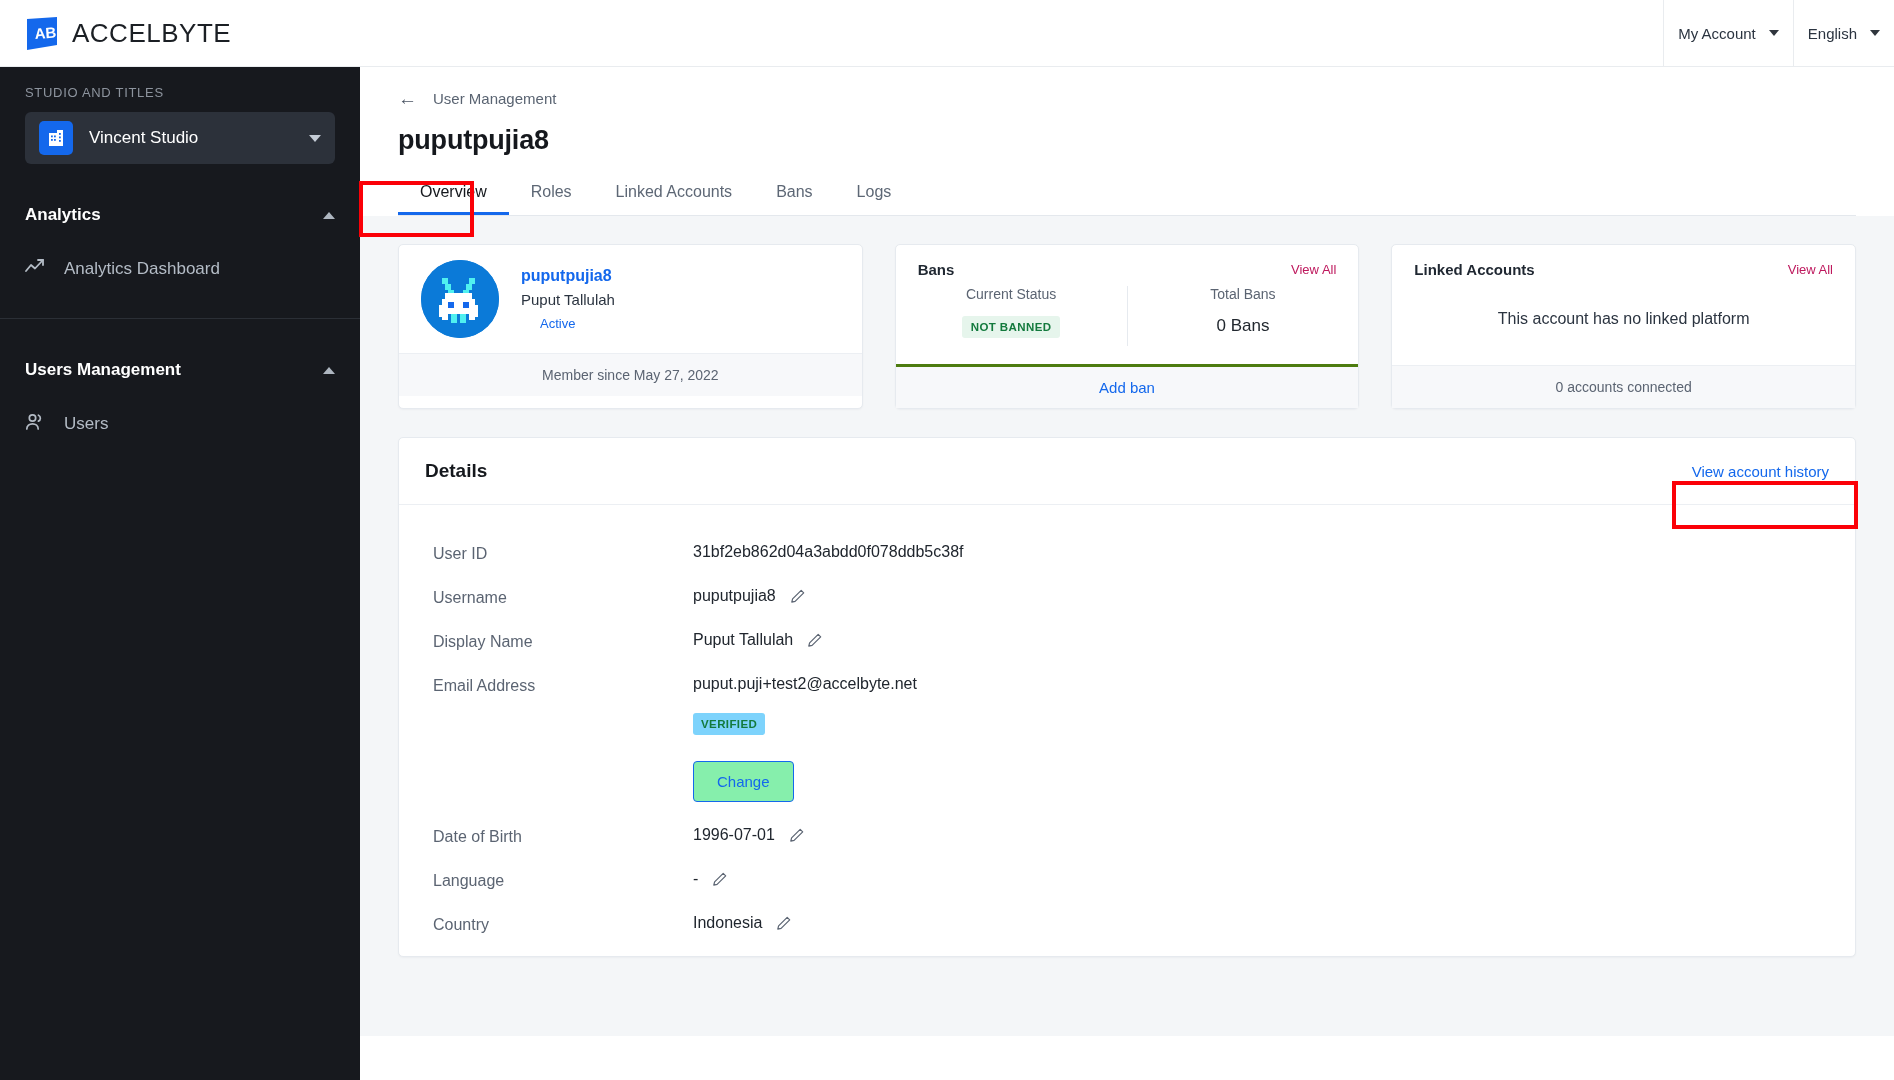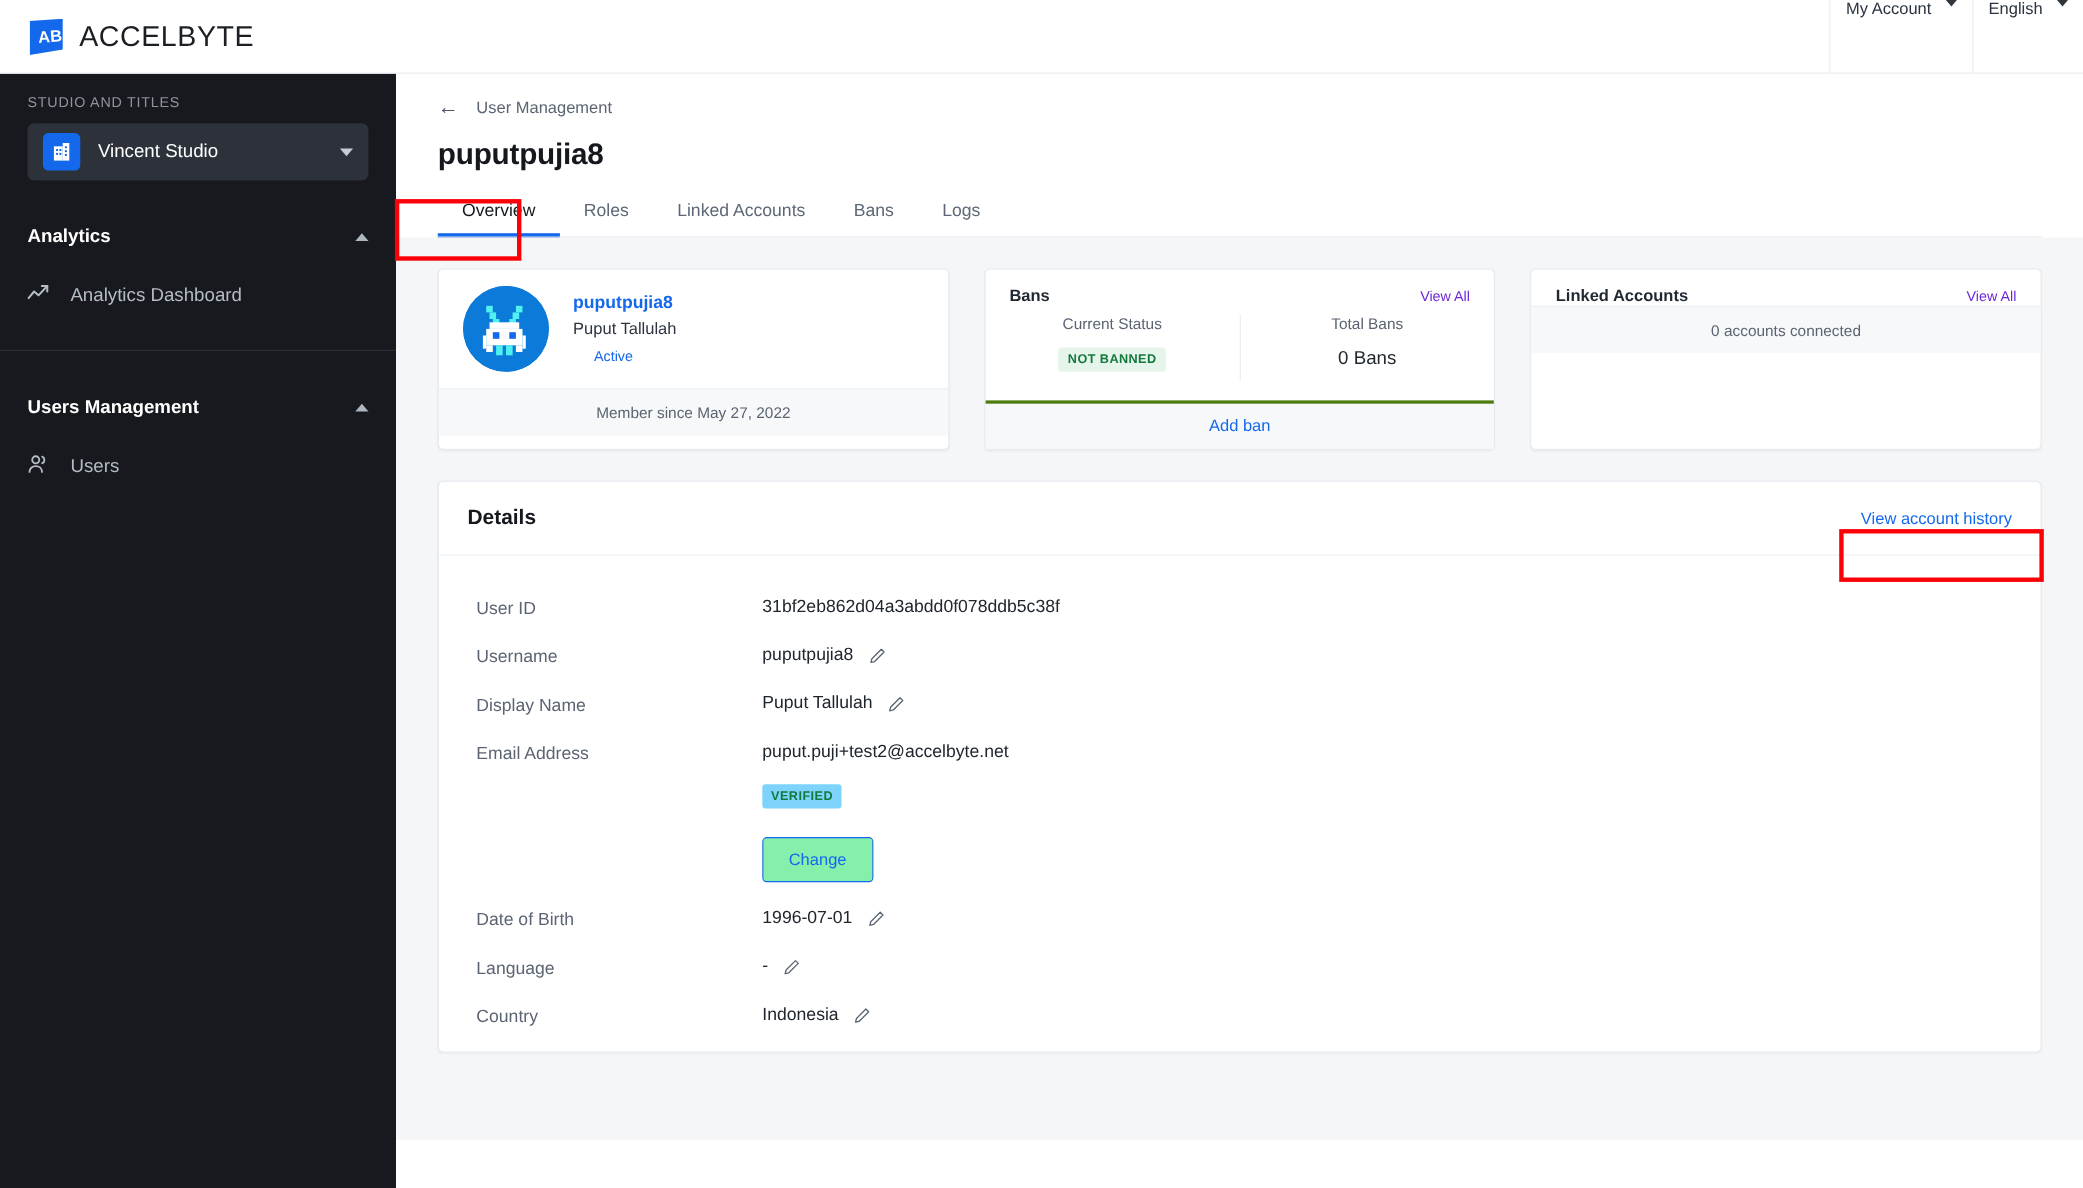--- a/index.html
+++ b/index.html
@@ -22,21 +22,21 @@
     width: 32px; height: 33px; position: relative;
   }
   .logo-mark svg { display: block; }
   .logo-text {
     font-size: 26px; letter-spacing: 0.5px; color: #1b1f24; font-weight: 400;
   }
   .topbar-right {
     margin-left: auto; display: flex; align-items: stretch; height: 67px;
   }
   .topbar-item {
-    display: flex; gap: 13px; padding: 0 14px;
+    display: flex; align-items: center; gap: 13px; padding: 0 14px;
     border-left: 1px solid #e9ecef; font-size: 15px; color: #2b3440; cursor: pointer;
   }
   .caret {
     width: 0; height: 0; border-left: 5px solid transparent;
     border-right: 5px solid transparent; border-top: 6px solid #30363d;
   }
 
   
   .sidebar {
     position: absolute; top: 56px; left: 0; width: 360px; height: 1024px;
@@ -136,21 +136,21 @@
   .profile-status { font-size: 13px; color: #1468ec; margin-top: 8px; margin-left: 19px; }
   .foot-muted { text-align: center; padding: 13px 0; font-size: 14px; color: #5b6472;
                 border-top: 1px solid #eceff3; background: #f7f8fa; }
 
   
   .card-head {
     display: flex; align-items: center; justify-content: space-between;
     padding: 16px 22px 0 22px;
   }
   .card-title { font-size: 15px; font-weight: 700; color: #1f2731; }
-  .view-all { font-size: 13px; color: #6d28d9; cursor: pointer; }
+  .view-all { font-size: 13px; color: #be185d; cursor: pointer; }
   .bans-stats { display: flex; padding: 8px 0 18px 0; height: 86px; }
   .stat { flex: 1; text-align: center; }
   .stat + .stat { border-left: 1px solid #e6eaef; }
   .stat-label { font-size: 14px; color: #5b6472; }
   .stat-value { margin-top: 14px; font-size: 17px; color: #22282f; }
   .badge-green {
     display: inline-block; background: #e6f5ec; color: #137a3d;
     font-size: 11.5px; font-weight: 700; letter-spacing: 0.4px;
     padding: 5px 9px; border-radius: 3px; margin-top: 14px;
   }
@@ -362,20 +362,21 @@
             </div>
           </div>
           <div class="link-foot">Add ban</div>
         </div>
 
         <div class="card">
           <div class="card-head">
             <span class="card-title">Linked Accounts</span>
             <span class="view-all">View All</span>
           </div>
+          <div class="linked-empty">This account has no linked platform</div>
           <div class="foot-muted">0 accounts connected</div>
         </div>
       </div>
 
       <div class="details">
         <div class="details-head">
           <span class="details-title">Details</span>
           <span class="details-link">View account history</span>
         </div>
         <div class="details-body">

